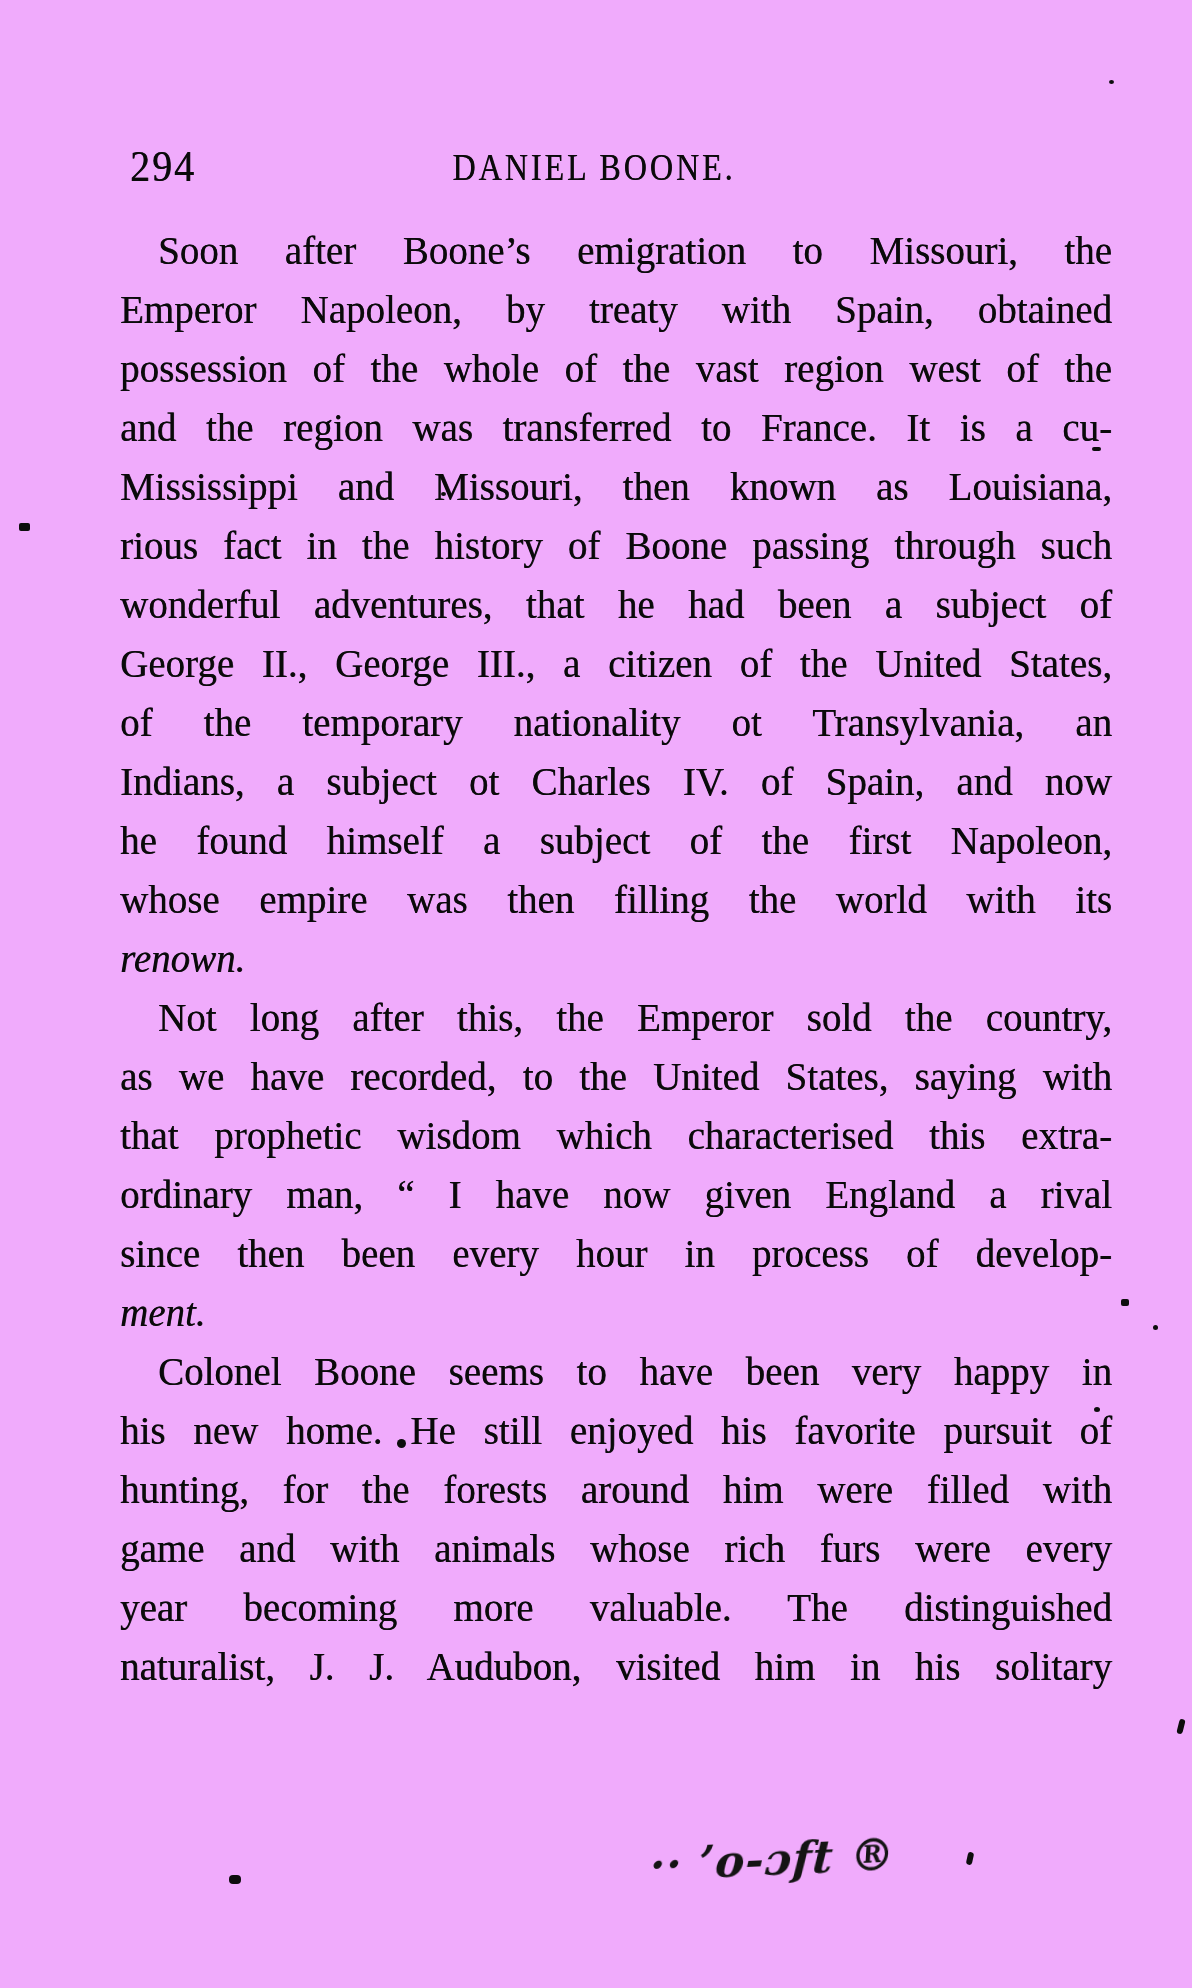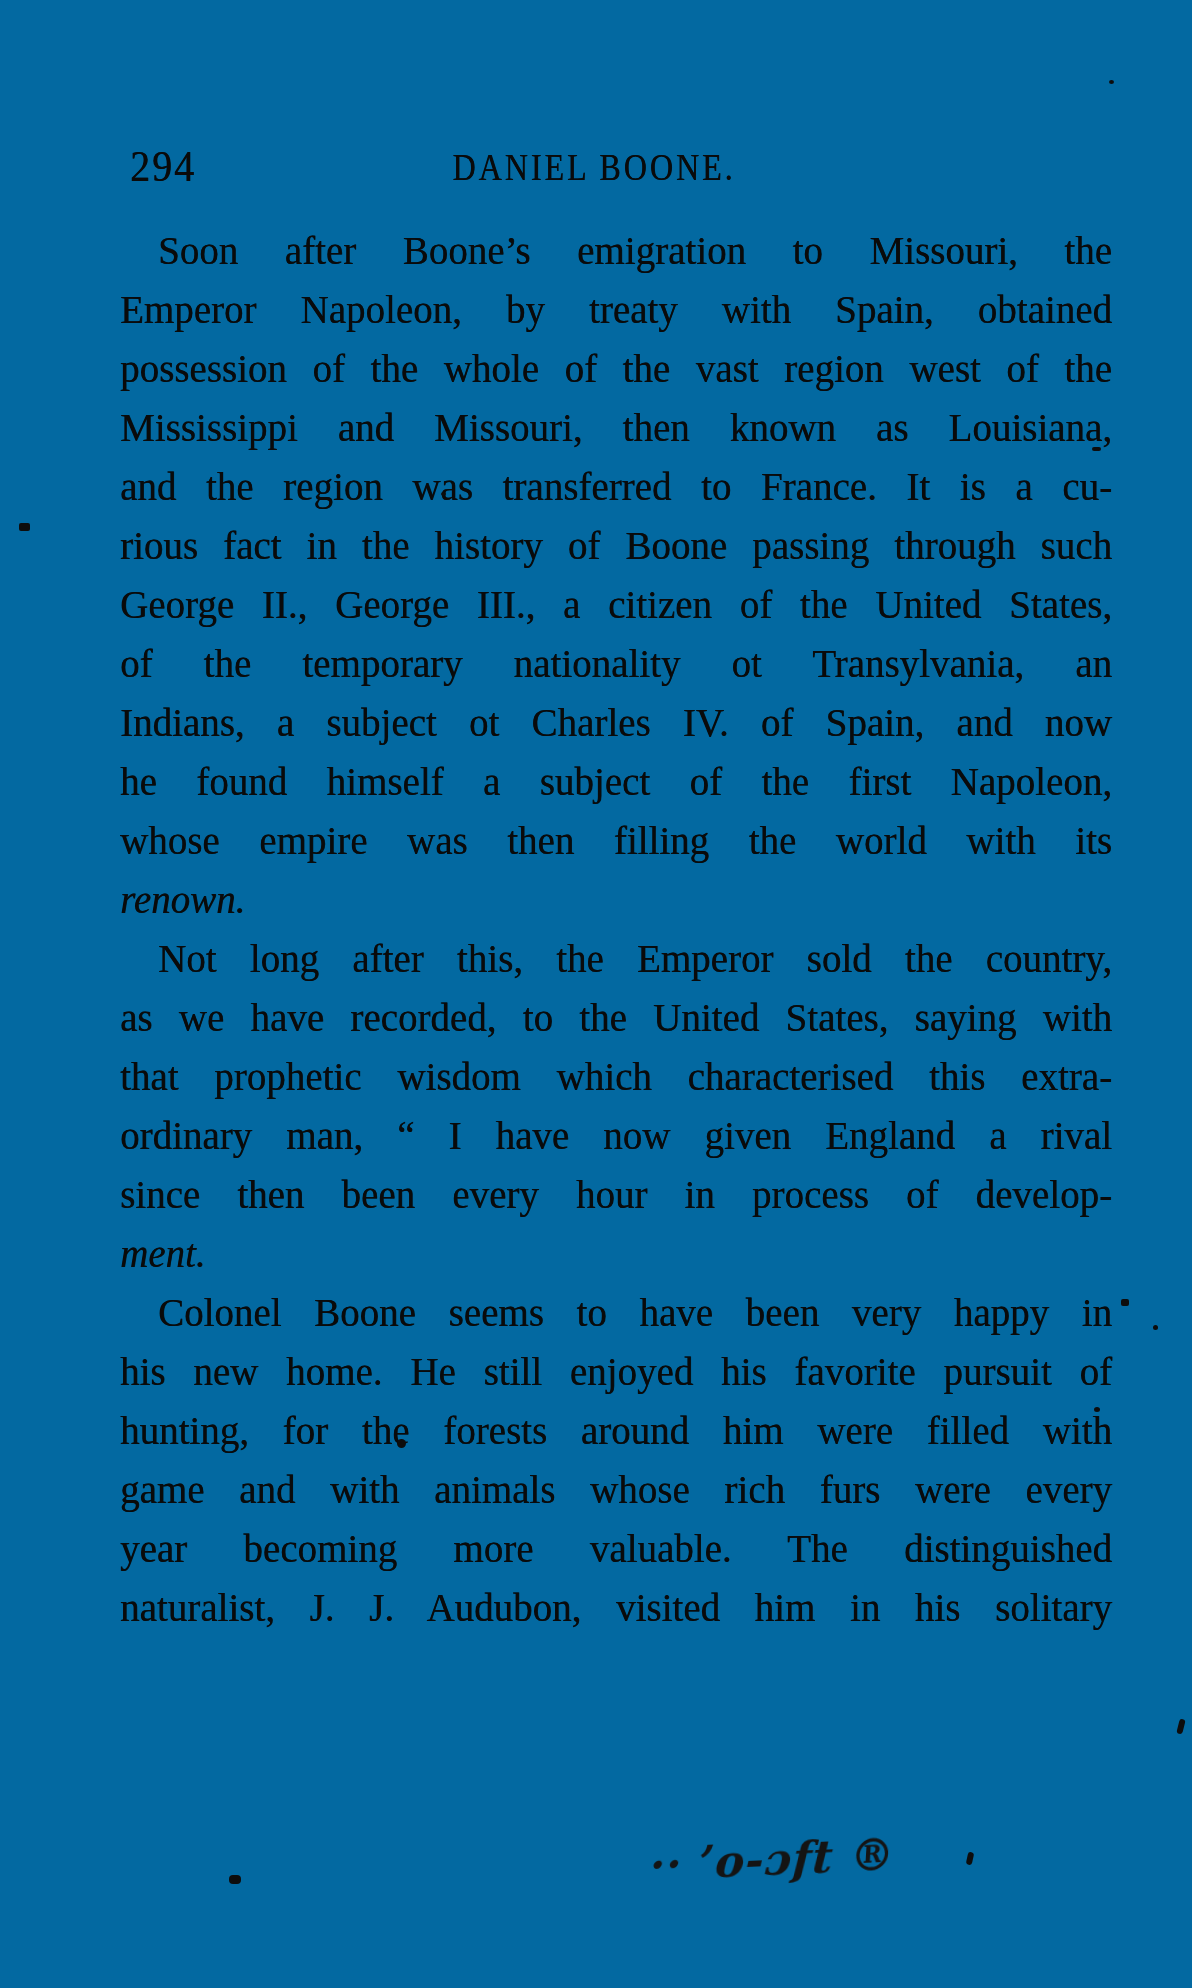--- a/index.html
+++ b/index.html
@@ -4,21 +4,21 @@
 <style>
   html,body{margin:0;padding:0;}
   body{
     width:1192px;height:1988px;
     background:#ffffff;
     overflow:hidden;
     font-family:"Liberation Serif", serif;
   }
   .page{
     position:absolute;left:0;top:0;width:1192px;height:1988px;
-    background:#0369a1;color:#0a0a0a;
+    background:#f0abfc;color:#0a0a0a;
   }
   .pagenum{
     position:absolute;left:130px;top:144px;
     font-size:40px;line-height:40px;letter-spacing:2px;
     transform:scaleY(1.12);transform-origin:top left;
     text-shadow:0.4px 0.3px 0.4px rgba(0,0,0,0.8);
   }
   .running-header{
     position:absolute;left:120px;top:148px;width:992px;
     text-align:center;font-size:32px;line-height:32px;letter-spacing:3px;
@@ -58,23 +58,24 @@
 
   <div class="pagenum">294</div>
 
   <div class="running-header">DANIEL BOONE.</div>
 
   <div id="text-block" class="text-block">
       <div class="para">
         <div class="line indent">Soon after Boone’s emigration to Missouri, the</div>
         <div class="line">Emperor Napoleon, by treaty with Spain, obtained</div>
         <div class="line">possession of the whole of the vast region west of the</div>
+        <div class="line">and the region was transferred to France.  It is a cu-</div>
         <div class="line">Mississippi and Missouri, then known as Louisiana,</div>
-        <div class="line">and the region was transferred to France.  It is a cu-</div>
         <div class="line">rious fact in the history of Boone passing through such</div>
+        <div class="line">wonderful adventures, that he had been a subject of</div>
         <div class="line">George II., George III., a citizen of the United States,</div>
         <div class="line">of the temporary nationality ot Transylvania, an</div>
         <div class="line">Indians, a subject ot Charles IV. of Spain, and now</div>
         <div class="line">he found himself a subject of the first Napoleon,</div>
         <div class="line">whose empire was then filling the world with its</div>
         <div class="line flush">renown.</div>
       </div>
       <div class="para">
         <div class="line indent">Not long after this, the Emperor sold the country,</div>
         <div class="line">as we have recorded, to the United States, saying with</div>

